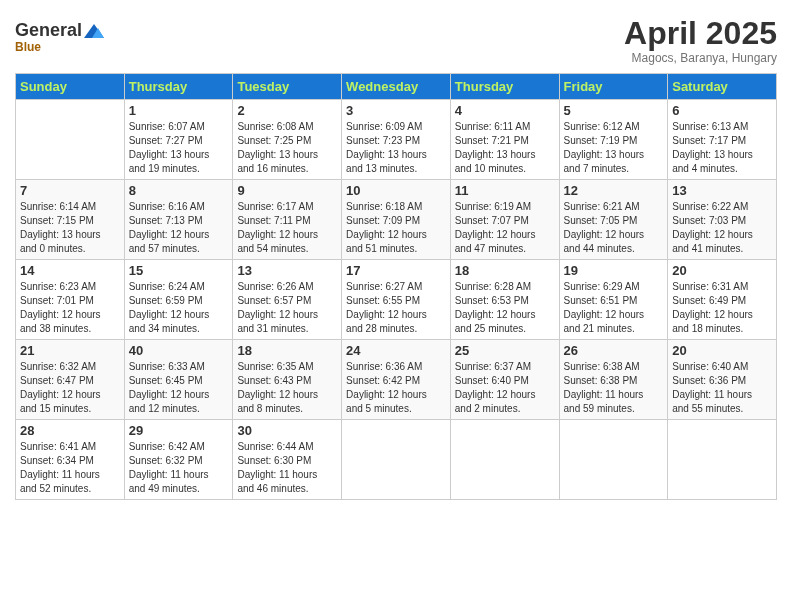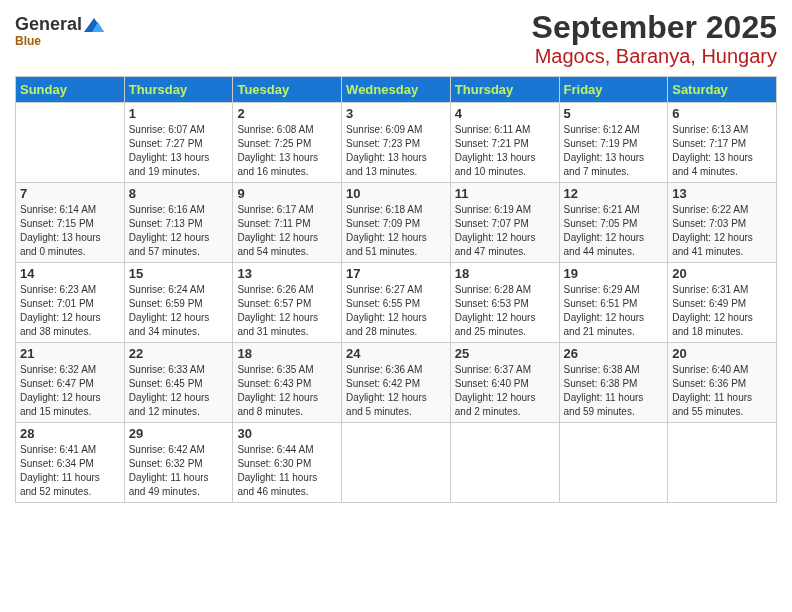--- a/index.html
+++ b/index.html
@@ -6,21 +6,21 @@
     body {
       font-family: Arial, sans-serif;
       background: #fff;
       width: 792px;
       height: 612px;
       overflow: hidden;
     }
     .container {
       width: 792px;
       height: 612px;
-      padding: 10px 15px;
+      padding: 16px 15px;
       background: #fff;
     }
     .header {
       display: flex;
       justify-content: space-between;
       align-items: flex-start;
       margin-bottom: 8px;
     }
     .logo {
       display: flex;
@@ -54,23 +54,23 @@
     .title-block {
       text-align: right;
     }
     .title-block h1 {
       font-size: 32px;
       font-weight: bold;
       color: #333;
       line-height: 1.1;
     }
     .title-block h2 {
-      font-size: 20px;
+      font-size: 12px;
       font-weight: normal;
-      color: #b91c1c;
+      color: #737373;
     }
     .calendar {
       width: 100%;
       border-collapse: collapse;
       table-layout: fixed;
     }
     .calendar thead tr th {
       background-color: #1976d2;
       color: #bef264;
       font-size: 13px;
@@ -115,21 +115,21 @@
       <div class="logo-row">
         <span class="logo-text-general">General</span>
         <svg class="logo-icon" viewBox="0 0 20 14" fill="none" xmlns="http://www.w3.org/2000/svg">
           <polygon points="0,14 10,0 20,14" fill="#1565c0"></polygon>
           <polygon points="8,14 14,4 20,14" fill="#42a5f5"></polygon>
         </svg>
       </div>
       <span class="logo-text-blue">Blue</span>
     </div>
     <div class="title-block">
-      <h1>September 2025</h1>
+      <h1>April 2025</h1>
       <h2>Magocs, Baranya, Hungary</h2>
     </div>
   </div>
 
   <table class="calendar">
     <thead>
       <tr>
       <th>Sunday</th>
           <th>Thursday</th>
           <th>Tuesday</th>
@@ -226,21 +226,21 @@
             <span class="day-number">20</span>
             <div class="day-info">Sunrise: 6:31 AM<br>Sunset: 6:49 PM<br>Daylight: 12 hours<br>and 18 minutes.</div>
           </td>
         </tr>
         <tr class="striped">
           <td>
             <span class="day-number">21</span>
             <div class="day-info">Sunrise: 6:32 AM<br>Sunset: 6:47 PM<br>Daylight: 12 hours<br>and 15 minutes.</div>
           </td>
           <td>
-            <span class="day-number">22</span>
+            <span class="day-number">40</span>
             <div class="day-info">Sunrise: 6:33 AM<br>Sunset: 6:45 PM<br>Daylight: 12 hours<br>and 12 minutes.</div>
           </td>
           <td>
             <span class="day-number">18</span>
             <div class="day-info">Sunrise: 6:35 AM<br>Sunset: 6:43 PM<br>Daylight: 12 hours<br>and 8 minutes.</div>
           </td>
           <td>
             <span class="day-number">24</span>
             <div class="day-info">Sunrise: 6:36 AM<br>Sunset: 6:42 PM<br>Daylight: 12 hours<br>and 5 minutes.</div>
           </td>

